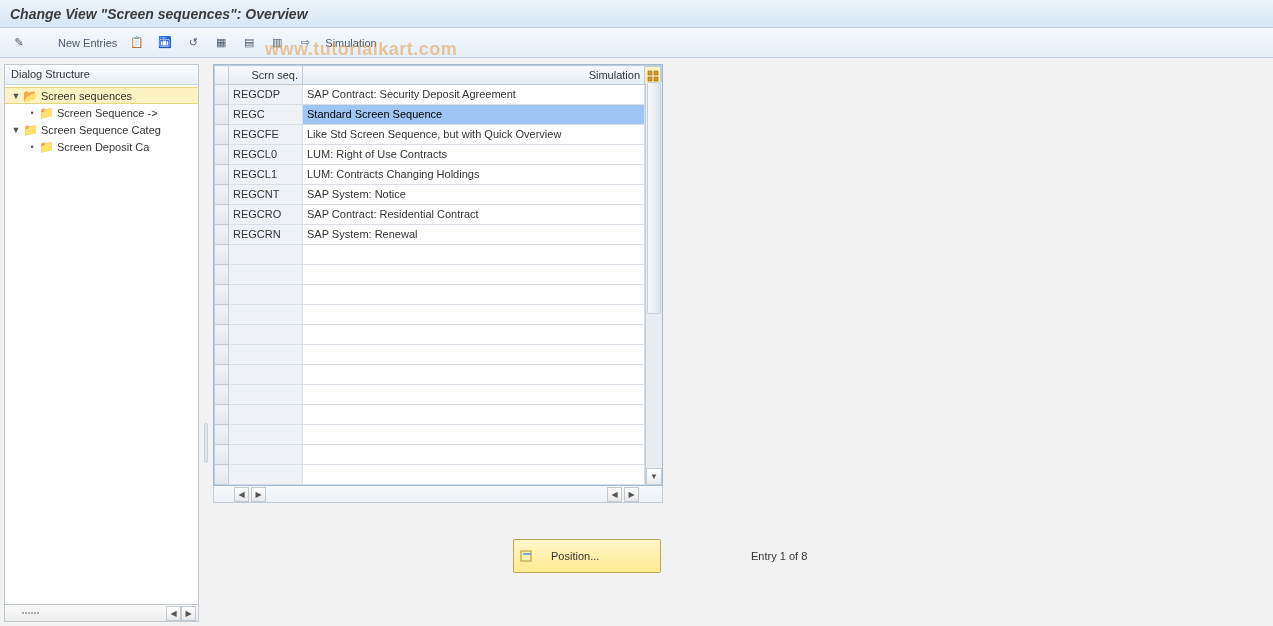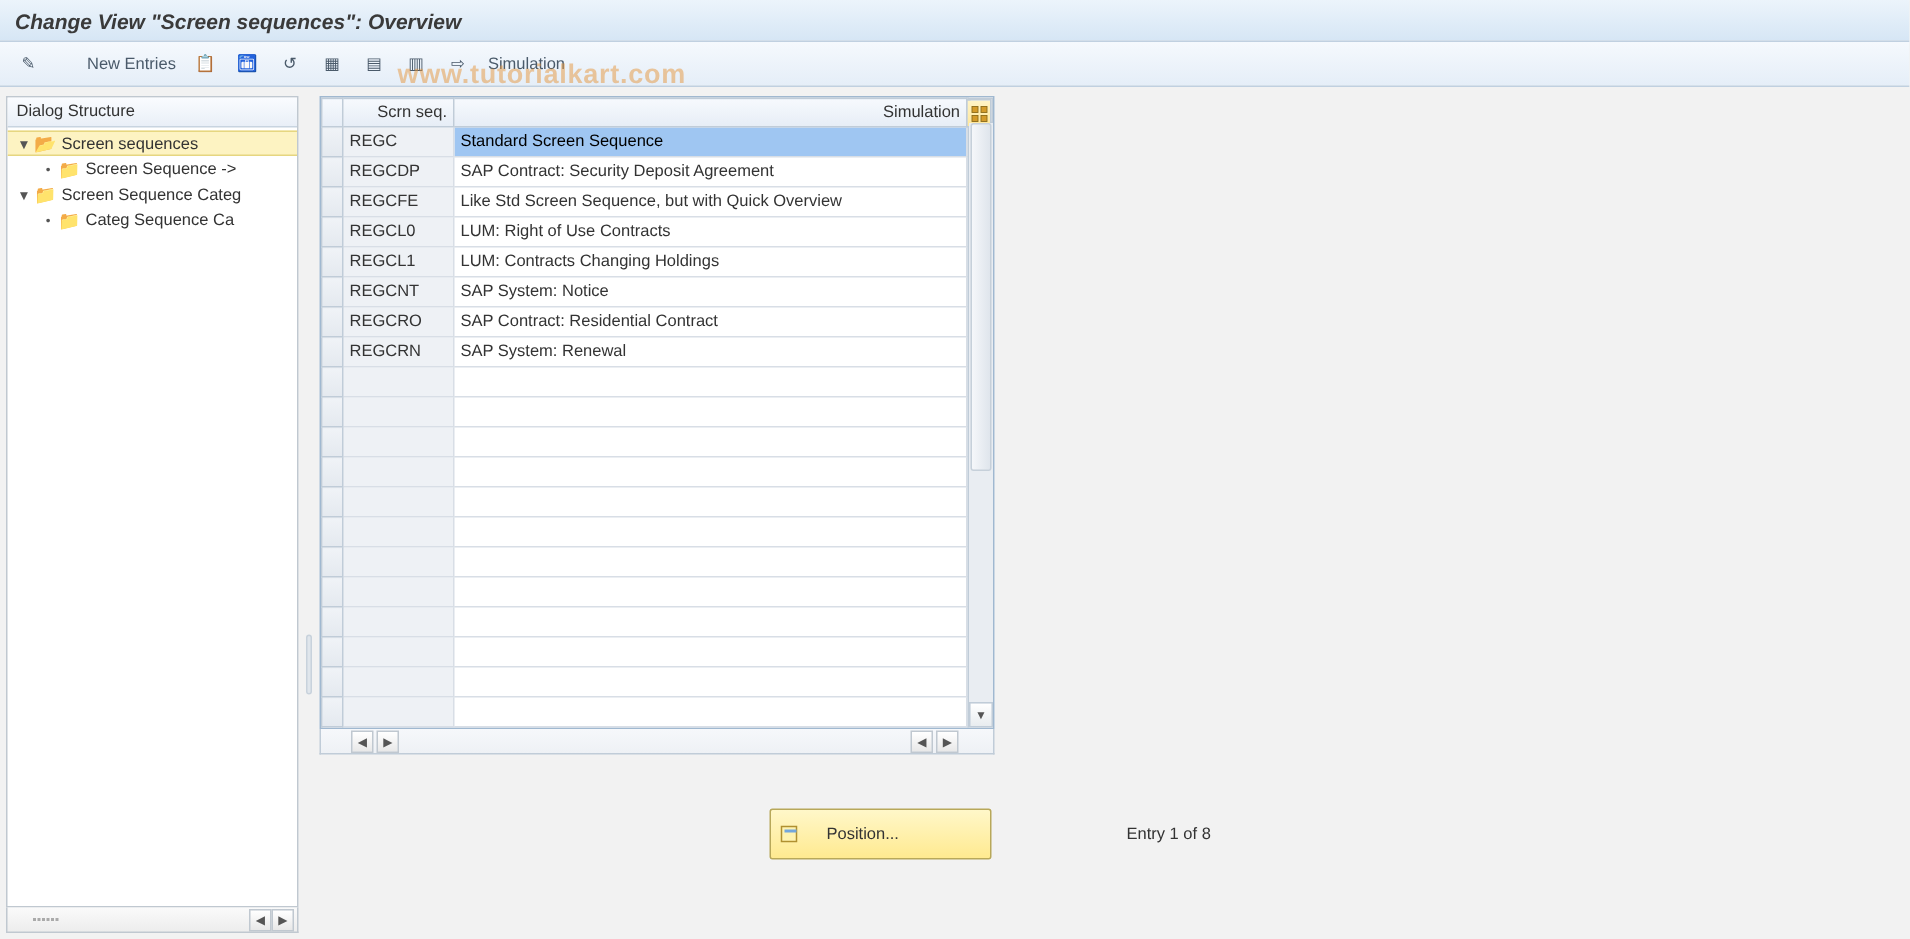--- a/index.html
+++ b/index.html
@@ -286,21 +286,21 @@
           <span>Screen Sequence -&gt;</span>
         </div>
         <div class="tree-row">
           <span class="tree-toggle">▼</span>
           <span class="folder-ic closed"></span>
           <span>Screen Sequence Categ</span>
         </div>
         <div class="tree-row indent1">
           <span class="tree-toggle">•</span>
           <span class="folder-ic closed"></span>
-          <span>Categ Sequence Ca</span>
+          <span>Screen Deposit Ca</span>
         </div>
       </div>
     </div>
     <div class="tree-hscroll">
       <div class="drag-handle">
         <span></span>
           <span></span>
           <span></span>
           <span></span>
           <span></span>
@@ -338,33 +338,33 @@
               <tr>
                 <th class="col-sel"></th>
                 <th>Scrn seq.</th>
                 <th>Simulation</th>
               </tr>
             </thead>
             <tbody id="tbody">
                 <tr>
                   <td class="rowsel"></td>
                   <td>
+                    <span class="cell-ro">REGCDP</span>
+                  </td>
+                  <td>
+                    <span class="cell-ed">SAP Contract: Security Deposit Agreement</span>
+                  </td>
+                </tr>
+                <tr>
+                  <td class="rowsel"></td>
+                  <td>
                     <span class="cell-ro">REGC</span>
                   </td>
                   <td>
                     <span class="cell-ed desc-selected">Standard Screen Sequence</span>
-                  </td>
-                </tr>
-                <tr>
-                  <td class="rowsel"></td>
-                  <td>
-                    <span class="cell-ro">REGCDP</span>
-                  </td>
-                  <td>
-                    <span class="cell-ed">SAP Contract: Security Deposit Agreement</span>
                   </td>
                 </tr>
                 <tr>
                   <td class="rowsel"></td>
                   <td>
                     <span class="cell-ro">REGCFE</span>
                   </td>
                   <td>
                     <span class="cell-ed">Like Std Screen Sequence, but with Quick Overview</span>
                   </td>

